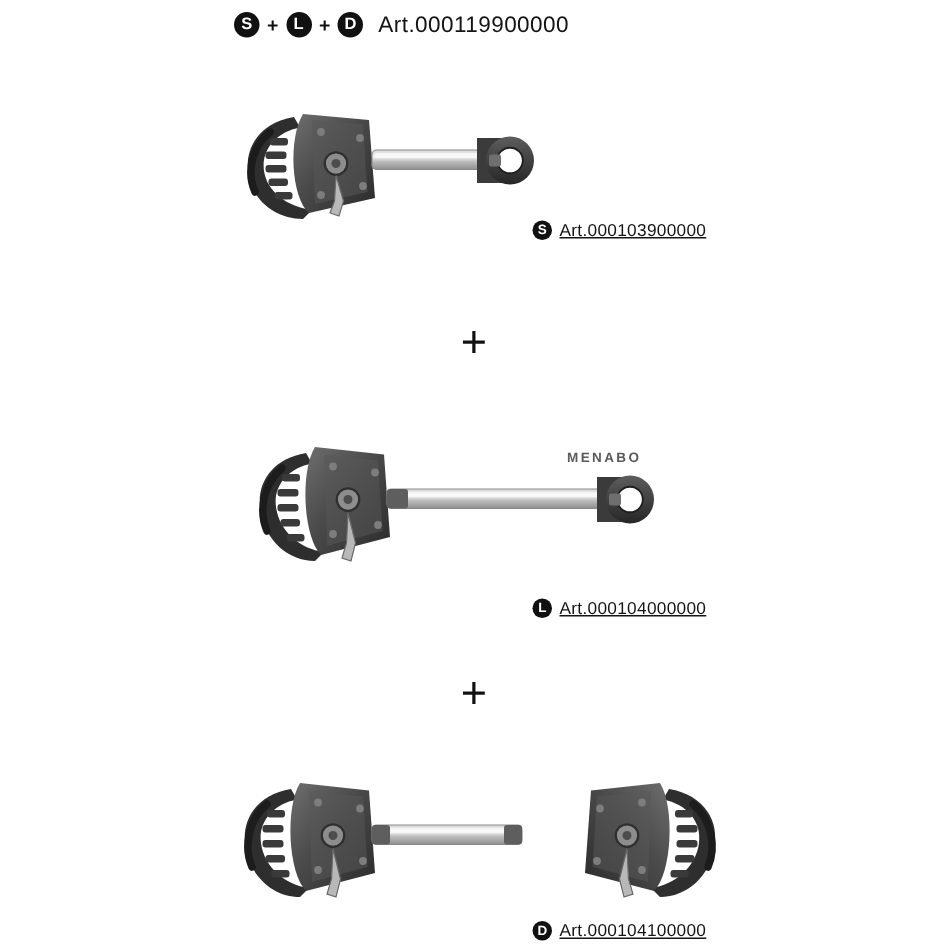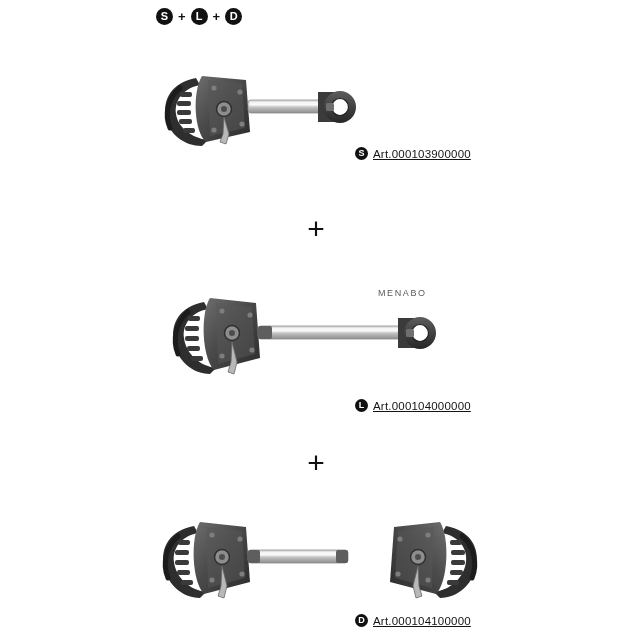--- a/index.html
+++ b/index.html
@@ -94,39 +94,40 @@
   .product {
     position: absolute;
   }
   #prod1 { left: 150px; top: 62px;  width: 220px; height: 90px; }
   #prod2 { left: 160px; top: 286px; width: 300px; height: 100px; }
   #prod3 { left: 150px; top: 512px; width: 340px; height: 96px; }
 
   .brand-mark {
     position: absolute;
     left: 378px;
-    top: 288px;
+    top: 300px;
     font-family: "Liberation Sans", sans-serif;
     font-size: 9px;
-    font-weight: normal;
+    font-weight: bold;
     letter-spacing: 1.6px;
     color: #5a5a5a;
   }
 
   svg { display: block; }
 </style>
 </head>
 <body>
 
 <div class="header">
   <span class="badge">S</span>
   <span class="plus-sep">+</span>
   <span class="badge">L</span>
   <span class="plus-sep">+</span>
   <span class="badge">D</span>
+  <span class="header-code">Art.000119900000</span>
 </div>
 
 <div class="product" id="prod1">
   <svg width="220" height="95" viewBox="0 0 220 95">
     <defs>
       <linearGradient id="barG" x1="0" y1="0" x2="0" y2="1">
         <stop offset="0%" stop-color="#d8d8d8"></stop>
         <stop offset="35%" stop-color="#f2f2f2"></stop>
         <stop offset="60%" stop-color="#bcbcbc"></stop>
         <stop offset="100%" stop-color="#8e8e8e"></stop>

